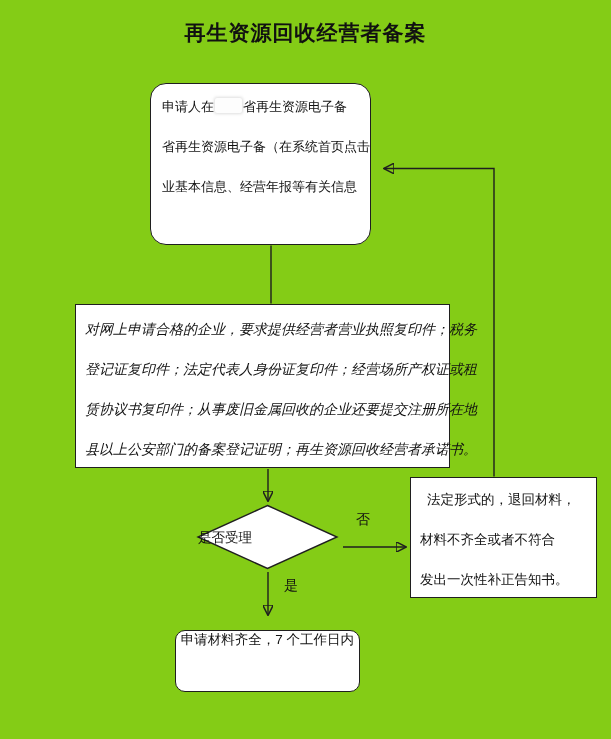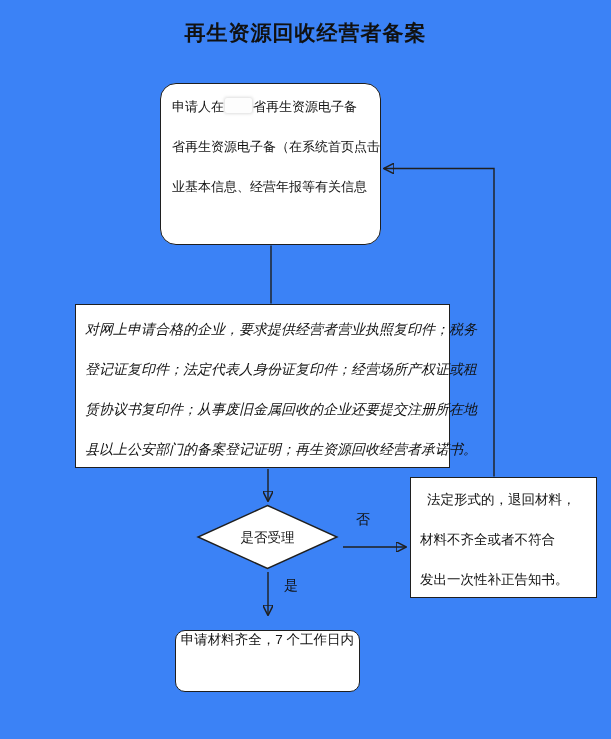--- a/index.html
+++ b/index.html
@@ -1,38 +1,38 @@
 <!DOCTYPE html>
 <html><head>
 <meta charset="utf-8">
 <style>
   html,body{margin:0;padding:0;background:#fff;}
   .page{
     position:relative;
     width:611px;height:739px;
-    background:#3b82f6;
+    background:#84cc16;
     font-family:"Liberation Sans","DejaVu Sans",sans-serif;
     color:#111;
     overflow:hidden;
   }
   .title{
     position:absolute;top:19px;left:0;width:611px;
     margin:0;text-align:center;
     font-size:21px;font-weight:700;letter-spacing:1px;color:#111;
   }
   .connectors{position:absolute;top:0;left:0;}
   .connectors path{fill:none;stroke:#1f1f1f;stroke-width:1.4;}
   .connectors polygon{fill:#ffffff;stroke:#1f1f1f;stroke-width:1.4;}
   .box{
     position:absolute;box-sizing:border-box;
     background:#ffffff;border:1.5px solid #1f1f1f;
   }
   .box .line{white-space:nowrap;}
   #apply-box{
-    left:160px;top:83px;width:221px;height:162px;
+    left:150px;top:83px;width:221px;height:162px;
     border-radius:16px;padding:3px 11px 0;
     font-size:13px;line-height:40px;
   }
   #review-box{
     left:75px;top:304px;width:375px;height:164px;
     padding:4px 9px 0;
     font-size:14px;line-height:40px;font-style:italic;
   }
   #reject-box{
     left:410px;top:477px;width:187px;height:121px;
@@ -41,21 +41,21 @@
   }
   #reject-box .line:first-child{text-indent:7px;}
   #accept-box{
     left:175px;top:630px;width:185px;height:62px;
     border-radius:10px;
     display:flex;justify-content:center;
     font-size:13.5px;
   }
   .diamond-label{
     position:absolute;left:198px;top:529px;width:139px;
-    text-align:center;font-size:13.5px;color:#111;
+    font-size:13.5px;color:#111;
   }
   .edge-label{
     position:absolute;font-size:14px;color:#111;width:22px;text-align:center;
   }
   #no-label{left:352px;top:511px;}
   #yes-label{left:280px;top:577px;}
   .redacted{
     display:inline-block;width:27px;height:15px;margin:0 1px;
     vertical-align:-2px;background:#fdfdfd;border-radius:2px;
     box-shadow:0 0 3px 1px rgba(140,140,140,0.28);

